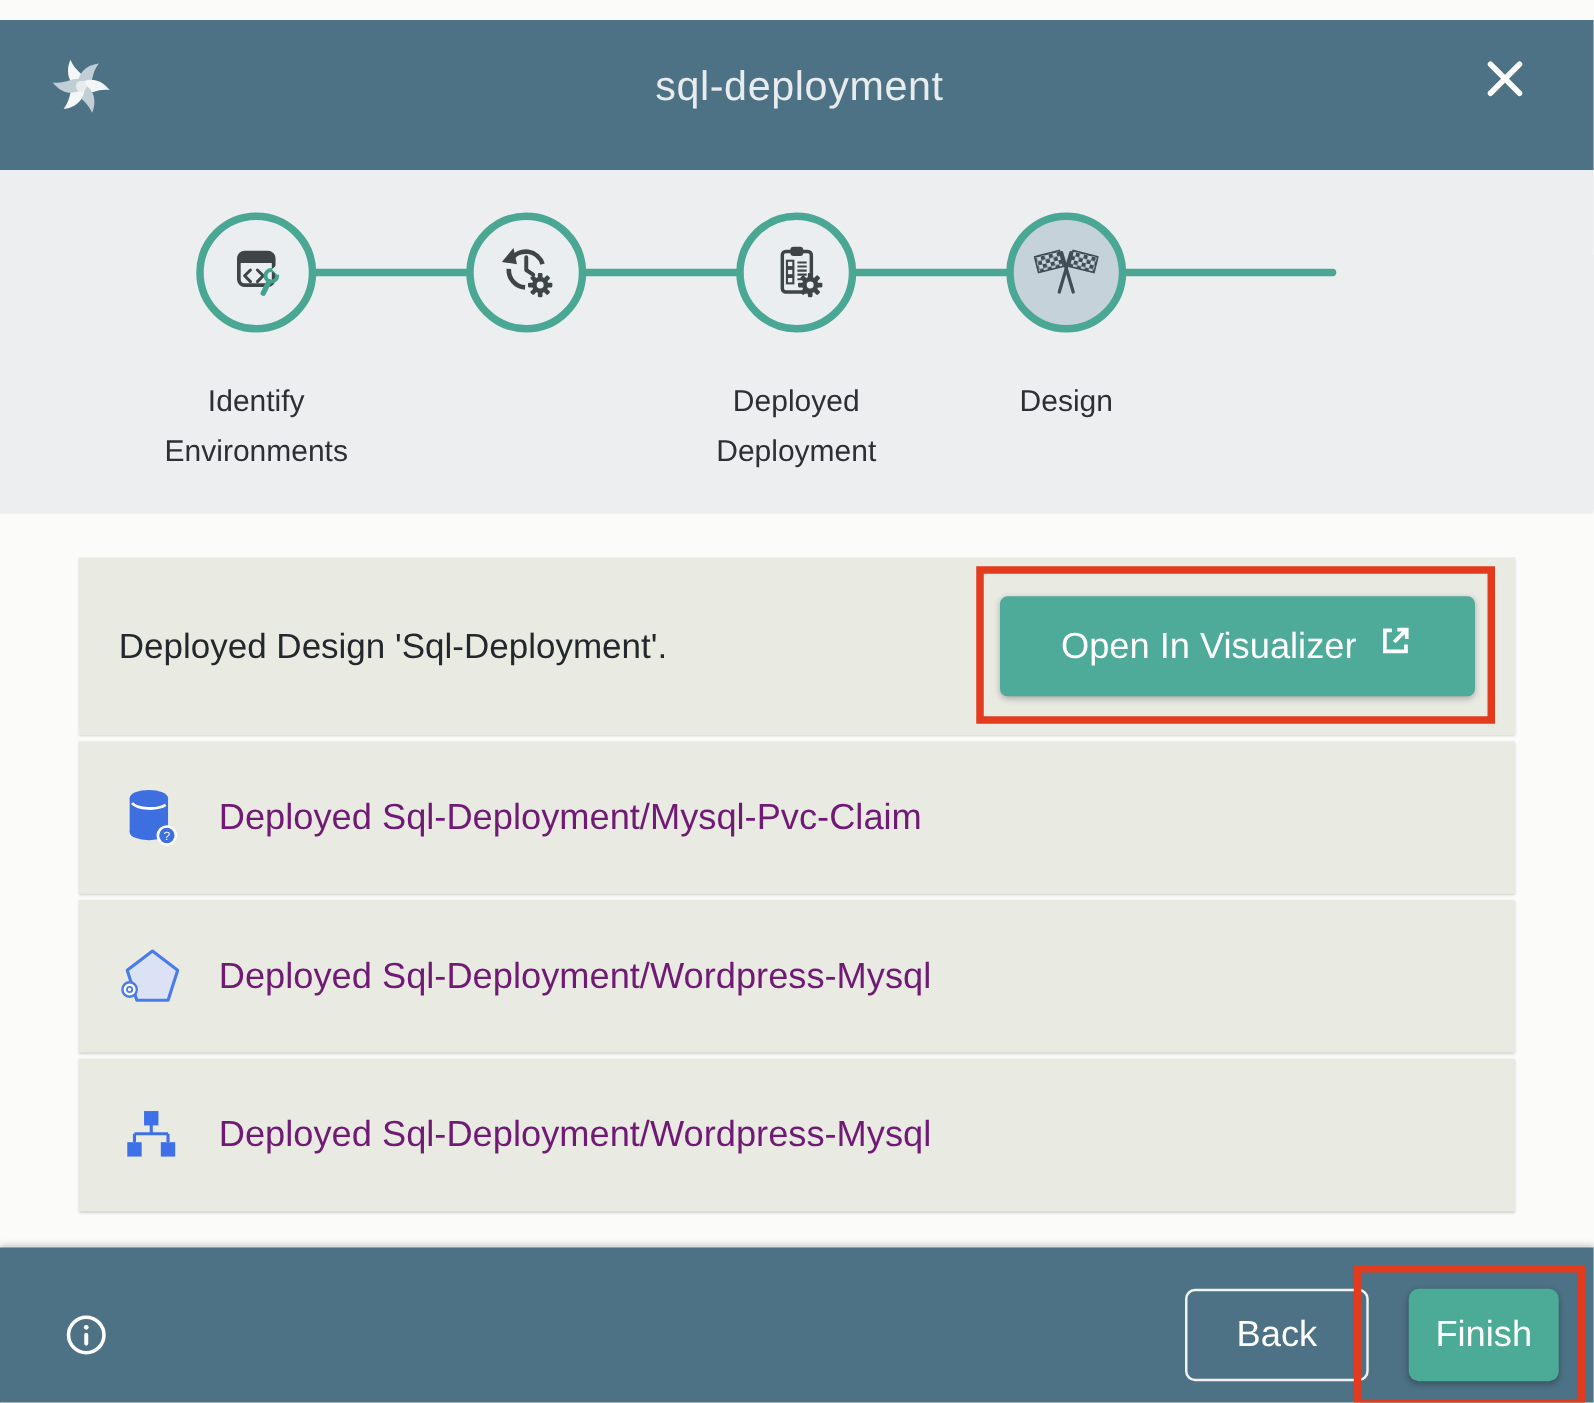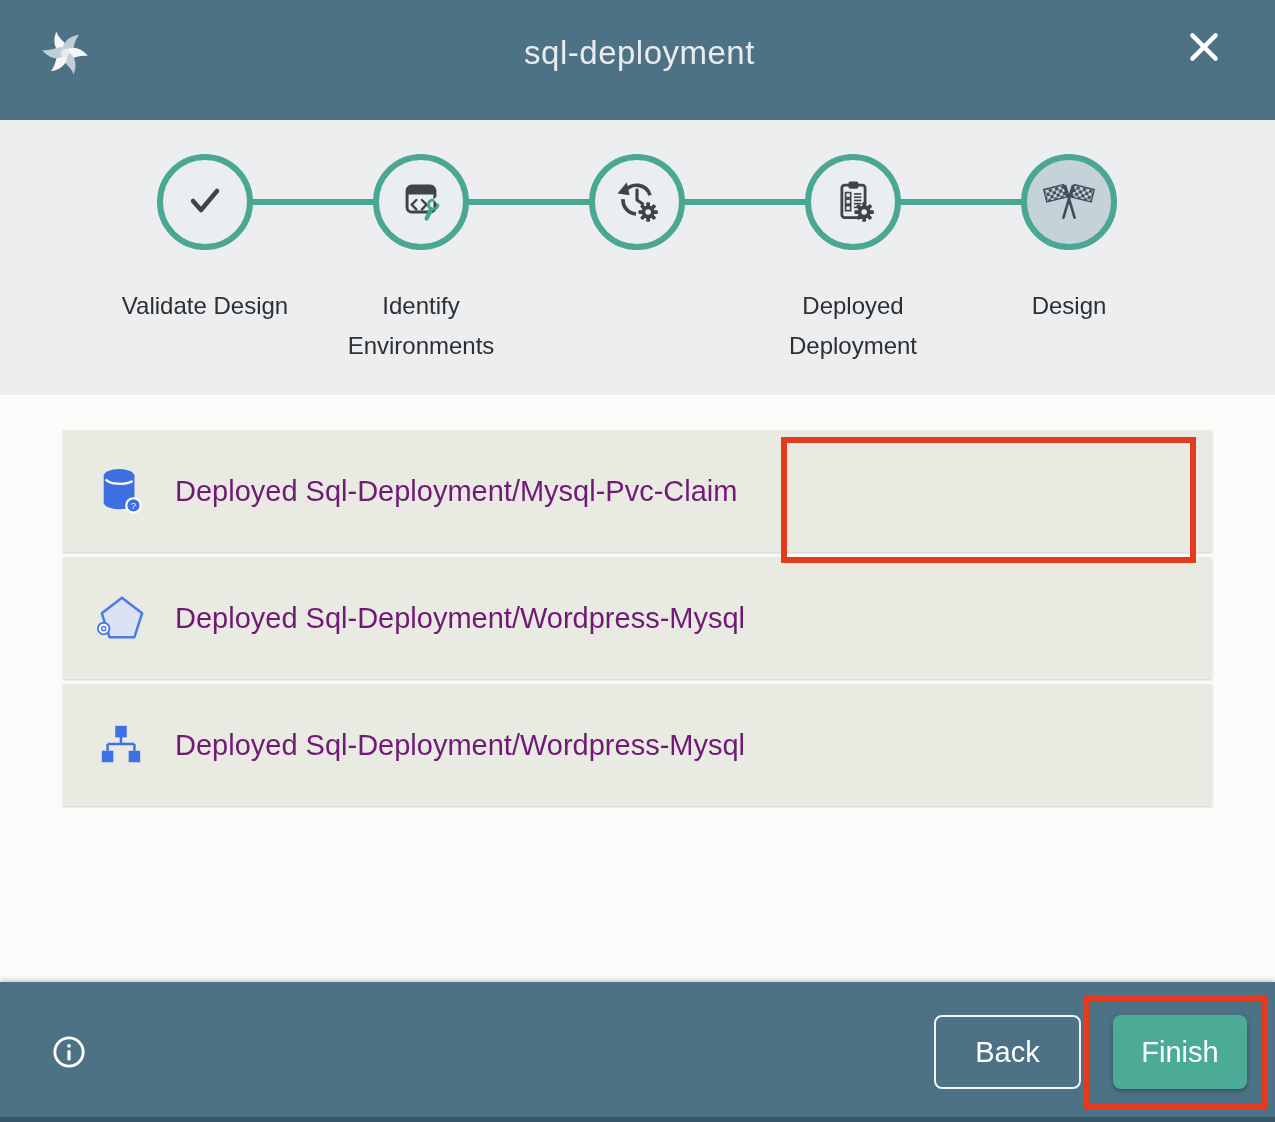--- a/index.html
+++ b/index.html
@@ -6,21 +6,21 @@
   body{
     width:1275px;height:1122px;overflow:hidden;
     font-family:"Liberation Sans",sans-serif;
     background:#fbfbf9;
   }
   .modal{position:relative;width:1275px;height:1122px;}
 
   
   .header{
     height:120px;background:#4d7285;display:flex;align-items:center;
-    padding:16px 36px;box-sizing:border-box;
+    padding:16px 36px;box-sizing:border-box;margin-top:16px;
   }
   .logo{width:58px;height:58px;flex:0 0 auto;margin-top:-14px;}
   .title{
     flex:1;text-align:center;color:#e9ecee;font-size:33px;font-weight:400;
     letter-spacing:.5px;margin:0;margin-top:-14px;
   }
   .close-btn{
     background:none;border:none;padding:0;cursor:pointer;margin-right:16px;
     margin-top:-26px;line-height:0;
   }
@@ -72,21 +72,21 @@
     content:"";position:absolute;left:0;bottom:0;width:100%;height:5px;
     background:rgba(15,40,62,.38);
   }
   .info-btn{background:none;border:none;padding:0;cursor:pointer;line-height:0;}
   .back-btn{
     margin-left:auto;width:147px;height:74px;border:2px solid #f2f2f2;border-radius:8px;
     background:transparent;color:#fff;font-size:29px;cursor:pointer;
     font-family:"Liberation Sans",sans-serif;
   }
   .finish-btn{
-    margin-left:32px;margin-right:28px;width:134px;height:74px;background:#4bab97;
+    margin-left:32px;margin-right:28px;width:120px;height:74px;background:#4bab97;
     border:none;border-radius:8px;color:#fff;font-size:29px;cursor:pointer;
     box-shadow:0 2px 5px rgba(0,0,0,.3);font-family:"Liberation Sans",sans-serif;
   }
 
   
   .annotation{
     position:absolute;border:6px solid #e23b1e;box-sizing:border-box;
     pointer-events:none;z-index:10;
   }
   #ann-visualizer{left:781px;top:437px;width:415px;height:126px;}
@@ -128,30 +128,20 @@
       <svg viewBox="0 0 36 36" width="38" height="38">
         <path d="M7,7 L29,29 M29,7 L7,29" stroke="#fff" stroke-width="4.2" stroke-linecap="round"></path>
       </svg>
     </button>
   </header>
 
   <section class="stepper-band">
     <div class="connector"></div>
     <div class="steps">
 
-      <div class="step">
-        <div class="circle">
-          <span>
-            <svg viewBox="0 0 52 52" width="52" height="52">
-              <polyline points="14,27 22,36 38,17" fill="none" stroke="#3d4549" stroke-width="4.5" stroke-linecap="round" stroke-linejoin="round"></polyline>
-            </svg>
-          </span>
-        </div>
-        <div class="step-label">Validate Design</div>
-      </div>
 
       <div class="step">
         <div class="circle">
           <span>
             <svg viewBox="0 0 56 56" width="52" height="52">
               <rect x="13" y="13" width="30" height="28" rx="5" fill="none" stroke="#3d4549" stroke-width="3.2"></rect>
               <path d="M13,18 q0,-5 5,-5 h20 q5,0 5,5 v4 h-30 z" fill="#3d4549"></path>
               <polyline points="23,28 18,33 23,38" fill="none" stroke="#3d4549" stroke-width="2.6" stroke-linecap="round" stroke-linejoin="round"></polyline>
               <polyline points="29,28 34,33 29,38" fill="none" stroke="#3d4549" stroke-width="2.6" stroke-linecap="round" stroke-linejoin="round"></polyline>
               <circle cx="41" cy="33" r="5" fill="none" stroke="#44a38f" stroke-width="3.4"></circle>
@@ -240,20 +230,33 @@
           </span>
         </div>
         <div class="step-label">Design</div>
       </div>
 
     </div>
   </section>
 
   <main class="main">
 
+    <div class="row row-design">
+      <span class="design-msg">Deployed Design 'Sql-Deployment'.</span>
+      <button class="viz-btn">
+        <span>Open In Visualizer</span>
+        <span>
+          <svg viewBox="0 0 24 24" width="30" height="30">
+            <path d="M10,5 H5.5 V18.5 H19 V14" fill="none" stroke="#fff" stroke-width="2.4"></path>
+            <polyline points="13.5,4.5 19.5,4.5 19.5,10.5" fill="none" stroke="#fff" stroke-width="2.4"></polyline>
+            <line x1="11.5" y1="12.5" x2="19" y2="5" stroke="#fff" stroke-width="2.4"></line>
+          </svg>
+        </span>
+      </button>
+    </div>
 
     <div class="row item-row">
       <span class="item-icon">
         <svg viewBox="0 0 50 56" width="48" height="54">
           <ellipse cx="23" cy="12" rx="16" ry="7" fill="#3e6fe1"></ellipse>
           <rect x="7" y="12" width="32" height="28" fill="#3e6fe1"></rect>
           <ellipse cx="23" cy="40" rx="16" ry="7" fill="#3e6fe1"></ellipse>
           <path d="M9,16 a16,7 0 0 0 28,1.5" fill="none" stroke="#fff" stroke-width="2.4"></path>
           <circle cx="38" cy="43" r="7.5" fill="#3e6fe1" stroke="#fff" stroke-width="2.2"></circle>
           <text x="38" y="46.5" font-size="10" fill="#fff" text-anchor="middle" font-family="Liberation Sans, sans-serif">?</text>

